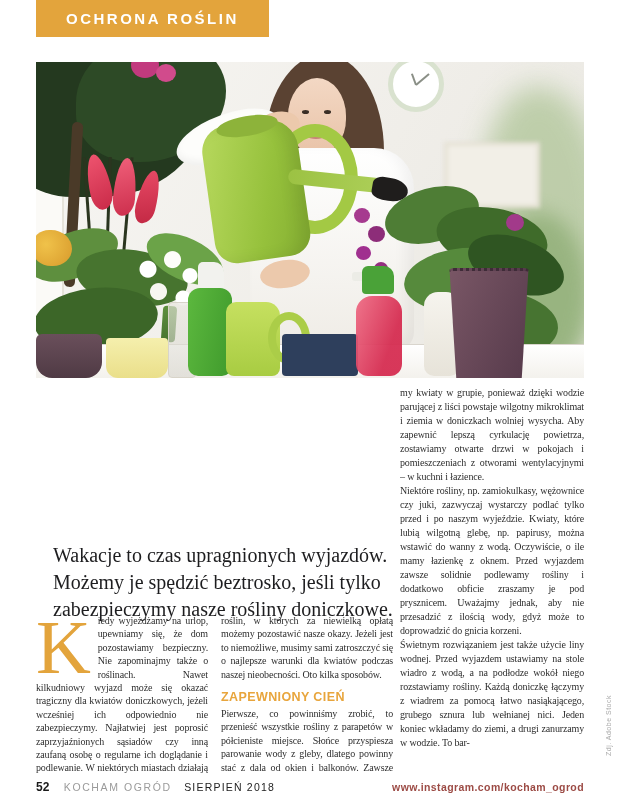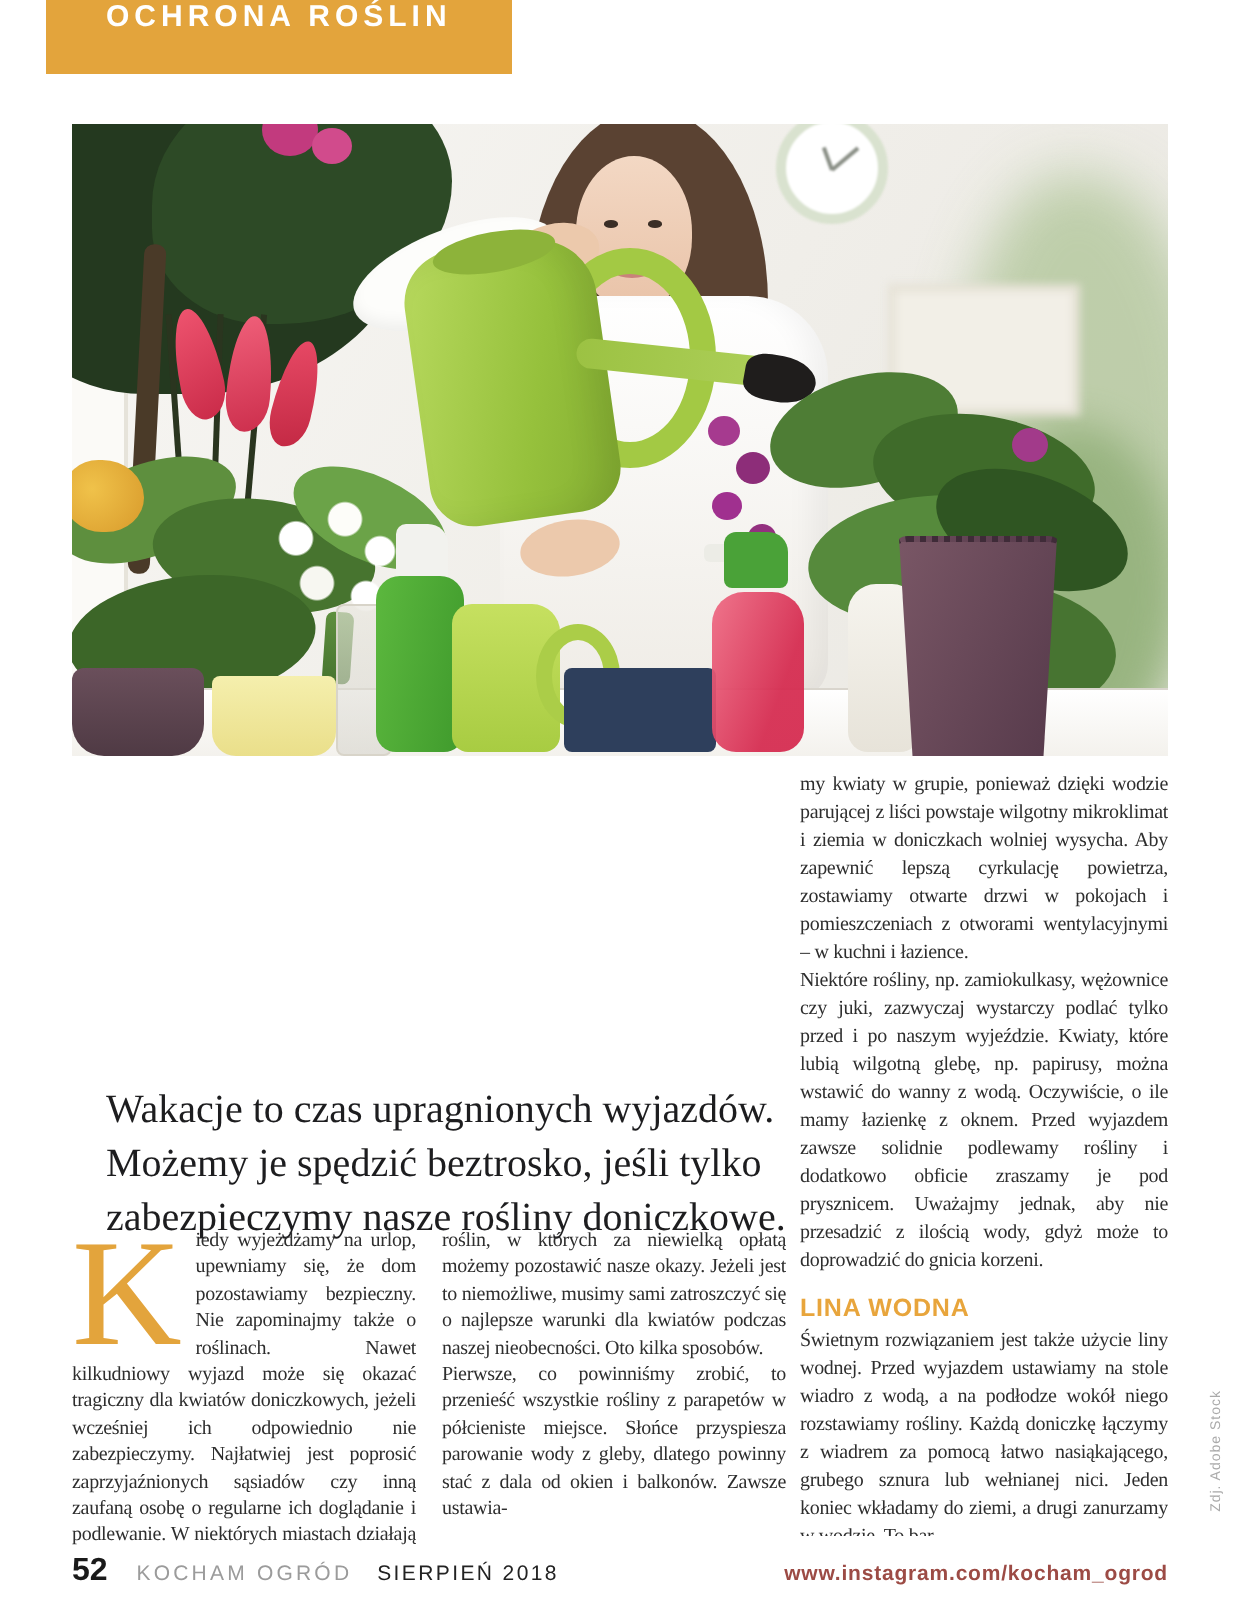--- a/index.html
+++ b/index.html
@@ -1,21 +1,21 @@
 <!DOCTYPE html>
 <html lang="pl" style="--accent: #e3a43c; --heading: #e8a53c; --link: #9c4b45; --title-ink: #1c1c1e; --watering-can-green: #9cc243;"><head>
 <meta charset="utf-8">
 <style>
   html,body{margin:0;padding:0;background:#fff;}
   .page{position:relative;width:620px;height:811px;background:#fff;overflow:hidden;
         font-family:"Liberation Serif",serif;color:#2b2b2b;}
 
   
-  .badge{position:absolute;left:23px;top:0;height:37px;padding:0 30px;
-         background:var(--accent,#e3a43c);display:flex;align-items:flex-start;}
+  .badge{position:absolute;left:36px;top:0;height:37px;padding:0 30px;
+         background:var(--accent,#e3a43c);display:flex;align-items:center;}
   .badge span{font-family:"Liberation Sans",sans-serif;font-weight:bold;color:#fff;
               font-size:15px;letter-spacing:2.5px;}
 
   
   .photo{position:absolute;left:36px;top:62px;width:548px;height:316px;overflow:hidden;
          background:linear-gradient(120deg,#f7f6f3 0%,#f0eee9 55%,#e9e7e1 100%);}
   .ph{position:absolute;}
 
   
   .headline{position:absolute;left:34px;top:384px;width:366px;color:#1c1c1e;line-height:66px;}
@@ -33,21 +33,21 @@
   .col3{position:absolute;left:400px;top:386px;width:184px;height:382px;overflow:hidden;}
   .col3 .bodytext{line-height:14px;}
   .subhead{font-family:"Liberation Sans",sans-serif;font-weight:bold;color:var(--heading,#e8a53c);
            font-size:12.5px;letter-spacing:.4px;margin:9px 0 3px 0;}
   .dropcap{float:left;font-size:76px;line-height:58px;padding:4px 7px 0 0;color:var(--accent,#e3a43c);
            font-weight:normal;}
 
   
   .footer{position:absolute;left:36px;top:777px;width:548px;display:flex;justify-content:space-between;
           align-items:baseline;font-family:"Liberation Sans",sans-serif;}
-  .pageno{font-size:16px;font-weight:bold;color:#1a1a1a;margin-right:10px;}
+  .pageno{font-size:12px;font-weight:bold;color:#1a1a1a;margin-right:10px;}
   .mag{font-size:10.5px;color:#9b9b9b;letter-spacing:1.6px;margin-right:8px;}
   .issue{font-size:10.5px;font-weight:normal;color:#222;letter-spacing:1.2px;}
   .url{font-size:10.5px;font-weight:bold;color:var(--link,#9c4b45);letter-spacing:.4px;text-decoration:none;}
   .credit{position:absolute;right:8px;top:695px;writing-mode:vertical-rl;transform:rotate(180deg);
           font-family:"Liberation Sans",sans-serif;font-size:7px;color:#aaa;letter-spacing:.5px;}
 
   
   .leaf{border-radius:50%;}
   .hand{position:absolute;background:#8a8f86;left:50%;top:50%;transform-origin:0 50%;height:2px;}
 </style>
@@ -147,28 +147,28 @@
   <p class="lead" style="margin:16px;">Wakacje to czas upragnionych wyjazdów. Możemy je spędzić beztrosko, jeśli tylko zabezpieczymy nasze rośliny doniczkowe.</p>
 
   <div class="cols">
     <div class="col">
       <p class="bodytext" style="margin:0;">
         <span class="dropcap">K</span><span>iedy wyjeżdżamy na urlop, upewniamy się, że dom pozostawiamy bezpieczny. Nie zapominajmy także o roślinach. Nawet kilkudniowy wyjazd może się okazać tragiczny dla kwiatów doniczkowych, jeżeli wcześniej ich odpowiednio nie zabezpieczymy. Najłatwiej jest poprosić zaprzyjaźnionych sąsiadów czy inną zaufaną osobę o regularne ich doglądanie i podlewanie. W niektórych miastach działają już także specjalne hotele dla</span>
       </p>
     </div>
     <div class="col">
       <p class="bodytext" style="margin:0;">roślin, w których za niewielką opłatą możemy pozostawić nasze okazy. Jeżeli jest to niemożliwe, musimy sami zatroszczyć się o najlepsze warunki dla kwiatów podczas naszej nieobecności. Oto kilka sposobów.</p>
+      <h3 class="subhead">ZAPEWNIONY CIEŃ</h3>
       <p class="bodytext" style="margin:0;">Pierwsze, co powinniśmy zrobić, to przenieść wszystkie rośliny z parapetów w półcieniste miejsce. Słońce przyspiesza parowanie wody z gleby, dlatego powinny stać z dala od okien i balkonów. Zawsze ustawia-</p>
     </div>
   </div>
 
   <div class="col3">
     <p class="bodytext" style="margin:0;">my kwiaty w grupie, ponieważ dzięki wodzie parującej z liści powstaje wilgotny mikroklimat i ziemia w doniczkach wolniej wysycha. Aby zapewnić lepszą cyrkulację powietrza, zostawiamy otwarte drzwi w pokojach i pomieszczeniach z otworami wentylacyjnymi – w kuchni i łazience.</p>
     <p class="bodytext" style="margin:0;">Niektóre rośliny, np. zamiokulkasy, wężownice czy juki, zazwyczaj wystarczy podlać tylko przed i po naszym wyjeździe. Kwiaty, które lubią wilgotną glebę, np. papirusy, można wstawić do wanny z wodą. Oczywiście, o ile mamy łazienkę z oknem. Przed wyjazdem zawsze solidnie podlewamy rośliny i dodatkowo obficie zraszamy je pod prysznicem. Uważajmy jednak, aby nie przesadzić z ilością wody, gdyż może to doprowadzić do gnicia korzeni.</p>
-    <h3 class="subhead">LINA WODNA</h3>
     <p class="bodytext" style="margin:0;">Świetnym rozwiązaniem jest także użycie liny wodnej. Przed wyjazdem ustawiamy na stole wiadro z wodą, a na podłodze wokół niego rozstawiamy rośliny. Każdą doniczkę łączymy z wiadrem za pomocą łatwo nasiąkającego, grubego sznura lub wełnianej nici. Jeden koniec wkładamy do ziemi, a drugi zanurzamy w wodzie. To bar-</p>
   </div>
 
   <div class="credit">Zdj. Adobe Stock</div>
 
   <div class="footer">
     <div>
       <span class="pageno">52</span>
       <span class="mag">KOCHAM OGRÓD</span>
       <span class="issue">SIERPIEŃ 2018</span>

